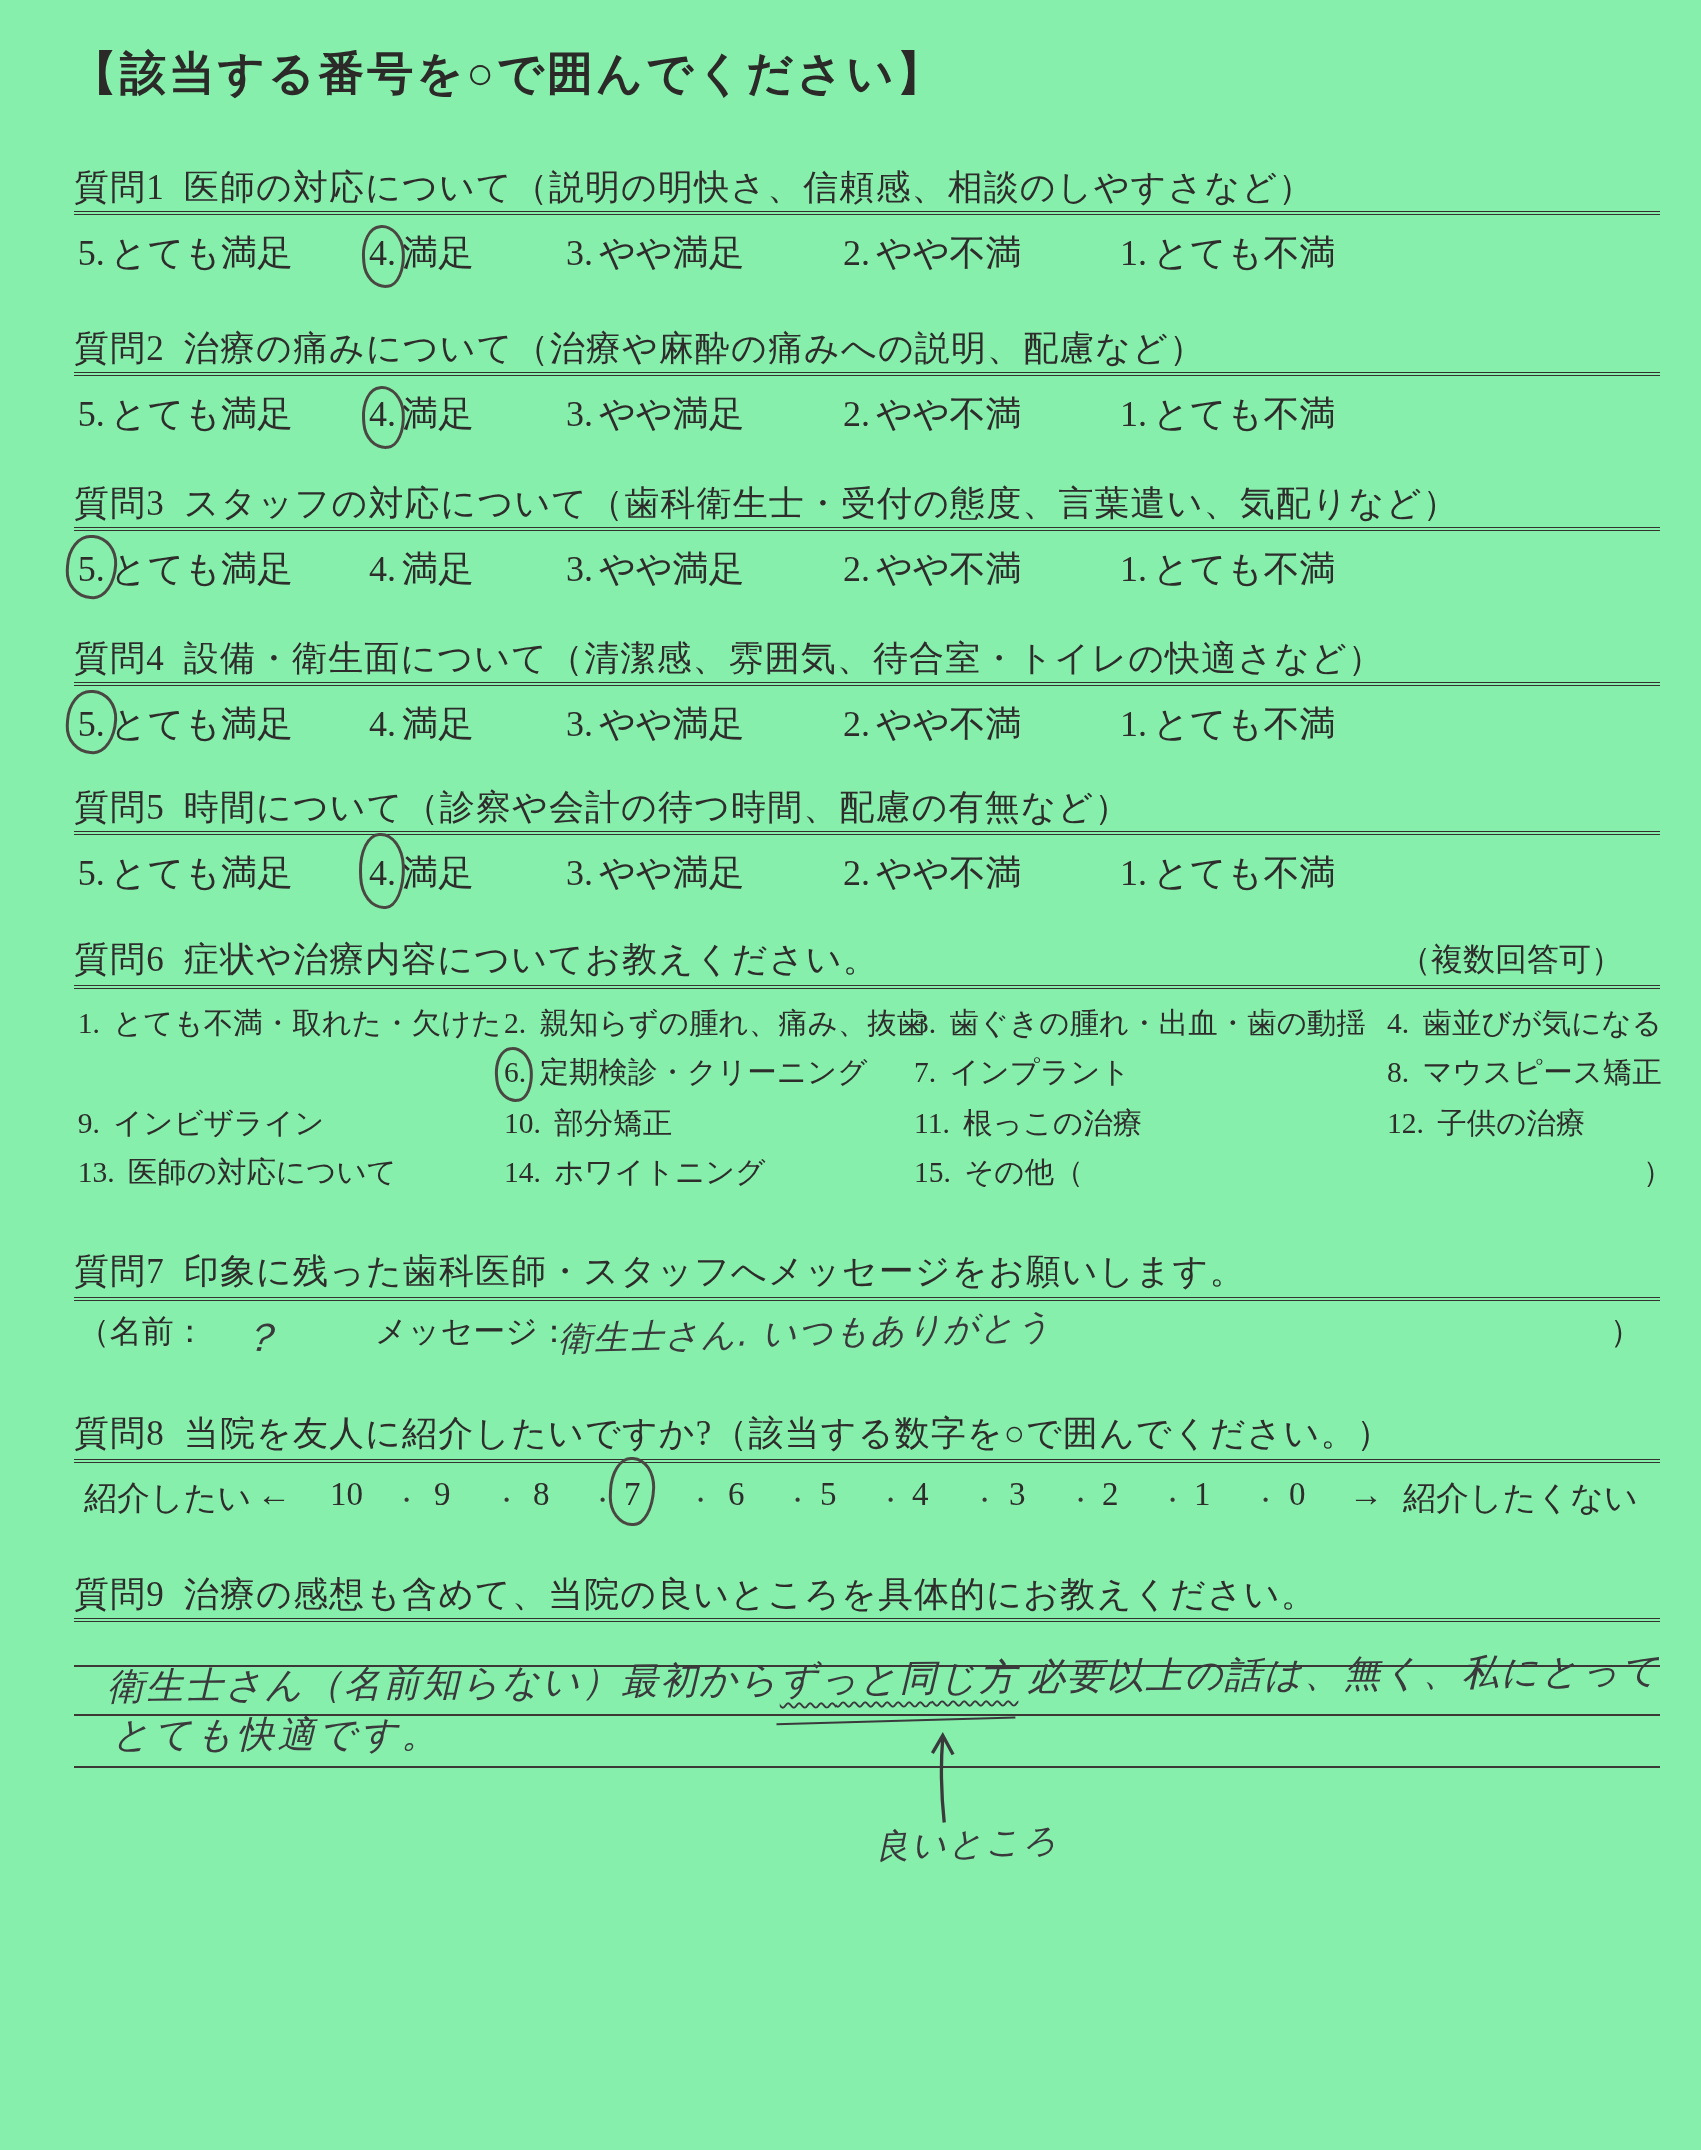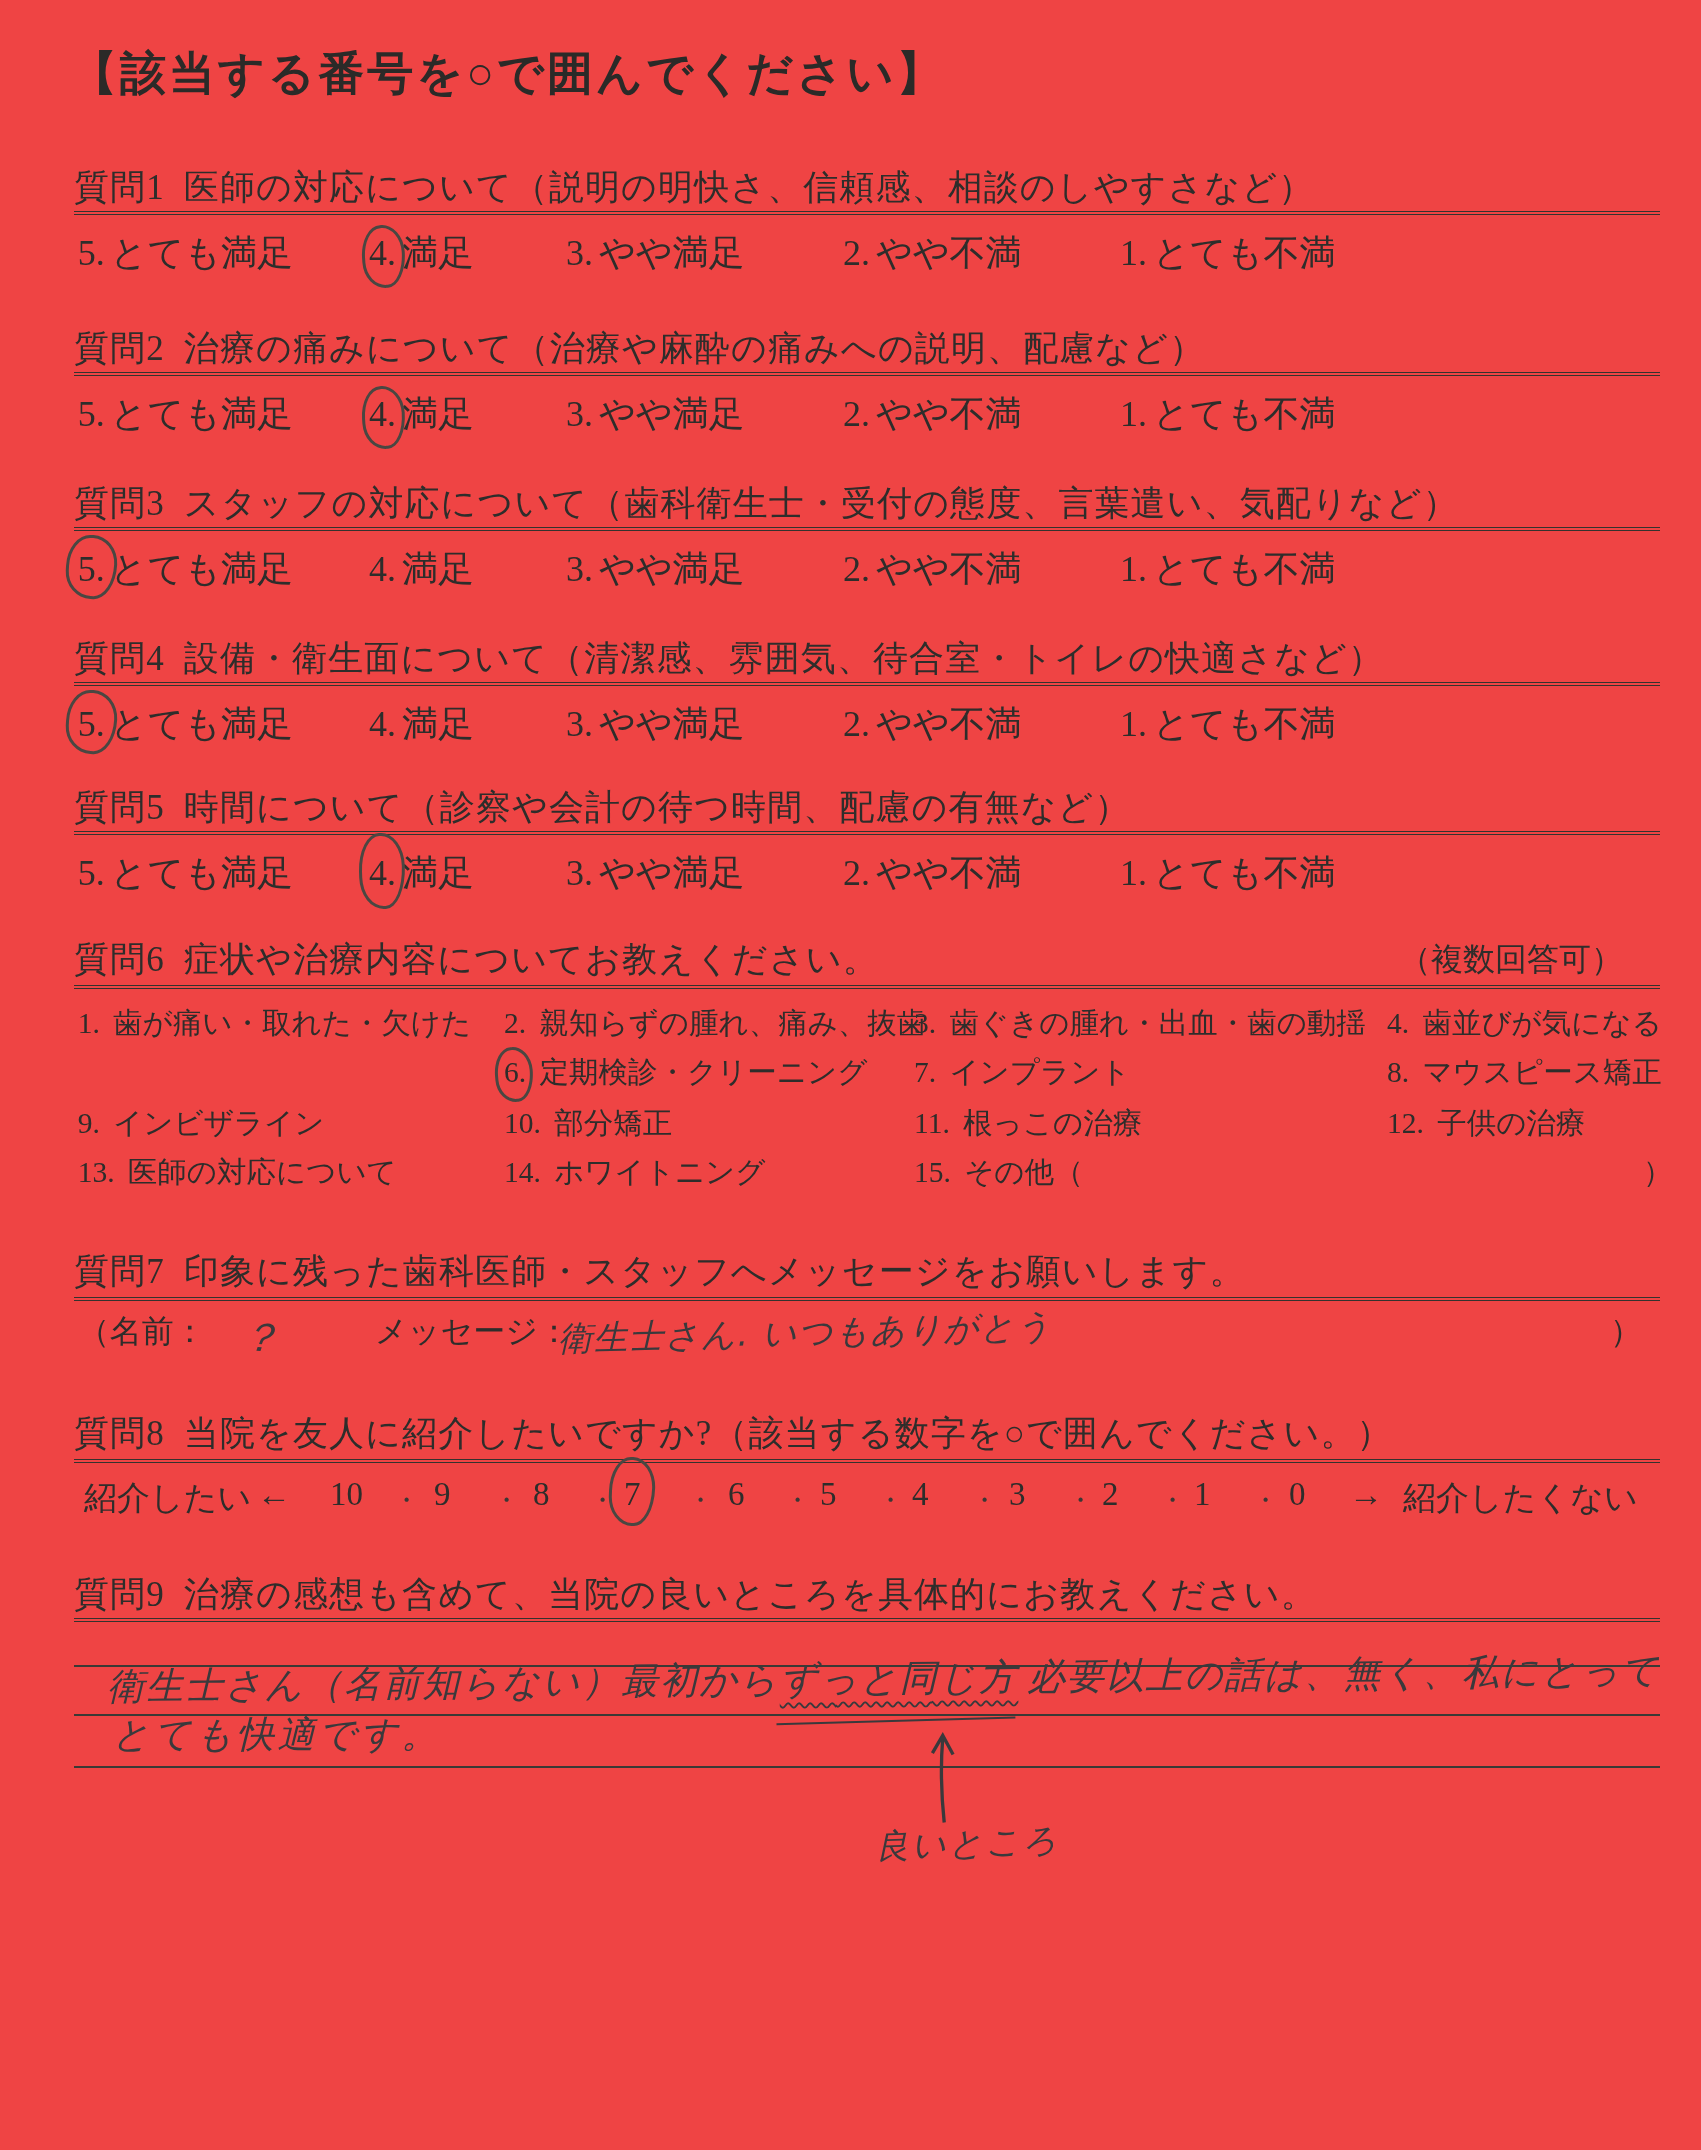--- a/index.html
+++ b/index.html
@@ -2,21 +2,21 @@
 <html style="font-size:11.8px"><head>
 <meta charset="utf-8">
 <style>
   html,body{margin:0;padding:0;}
   body{
     width:1701px;height:2151px;
     background:#fbfbf9;
     font-family:"Liberation Serif","DejaVu Serif",serif;
     color:#2e2d2b;
   }
-  .page{position:relative;width:1701px;height:2151px;overflow:hidden;background:#ef4444;}
+  .page{position:relative;width:1701px;height:2151px;overflow:hidden;background:#86efac;}
   .doc-title{
     position:absolute;left:71px;top:43px;margin:0;
     font-size:46px;font-weight:bold;letter-spacing:3px;white-space:nowrap;color:#2b2a28;
   }
   .qblock{position:absolute;left:74px;width:1586px;}
   .qhead{position:relative;margin:0;font-size:35px;font-weight:400;letter-spacing:1.1px;white-space:nowrap;color:#2e2d2b;}
   .qno{margin-right:19px;}
   .rule{position:absolute;left:0;width:1586px;height:2.2px;border-top:1.8px solid #34322e;border-bottom:1.8px solid #34322e;}
   .thinline{position:absolute;left:0;width:1586px;height:0;border-top:2.2px solid #3b3935;}
   .opt-row{position:absolute;left:0;width:1586px;height:47px;font-size:36px;white-space:nowrap;}
@@ -117,21 +117,21 @@
       <span class="opt" style="left:769px"><span class="num"><span>2.</span></span><span>やや不満</span></span>
       <span class="opt" style="left:1046px"><span class="num"><span>1.</span></span><span>とても不満</span></span>
     </div>
   </section>
 
   <section class="qblock" style="top:936px">
     <h2 class="qhead"><span class="qno">質問6</span><span>症状や治療内容についてお教えください。</span></h2>
     <span class="q6-note">（複数回答可）</span>
     <div class="rule" style="top:49px"></div>
 
-    <span class="q6opt" style="left:3.7px;top:68px"><span class="num nsp"><span>1.</span></span><span>歯が痛い・取れた・欠けた</span></span>
+    <span class="q6opt" style="left:3.7px;top:68px"><span class="num nsp"><span>1.</span></span><span>とても不満・取れた・欠けた</span></span>
     <span class="q6opt" style="left:430px;top:68px"><span class="num nsp"><span>2.</span></span><span>親知らずの腫れ、痛み、抜歯</span></span>
     <span class="q6opt" style="left:840px;top:68px"><span class="num nsp"><span>3.</span></span><span>歯ぐきの腫れ・出血・歯の動揺</span></span>
     <span class="q6opt" style="left:1313px;top:68px"><span class="num nsp"><span>4.</span></span><span>歯並びが気になる</span></span>
 
     <span class="q6opt" style="left:430px;top:117px"><span class="num nsp"><i class="circle c-d"></i><span>6.</span></span><span>定期検診・クリーニング</span></span>
     <span class="q6opt" style="left:840px;top:117px"><span class="num nsp"><span>7.</span></span><span>インプラント</span></span>
     <span class="q6opt" style="left:1313px;top:117px"><span class="num nsp"><span>8.</span></span><span>マウスピース矯正</span></span>
 
     <span class="q6opt" style="left:3.7px;top:168px"><span class="num nsp"><span>9.</span></span><span>インビザライン</span></span>
     <span class="q6opt" style="left:430px;top:168px"><span class="num nsp"><span>10.</span></span><span>部分矯正</span></span>

